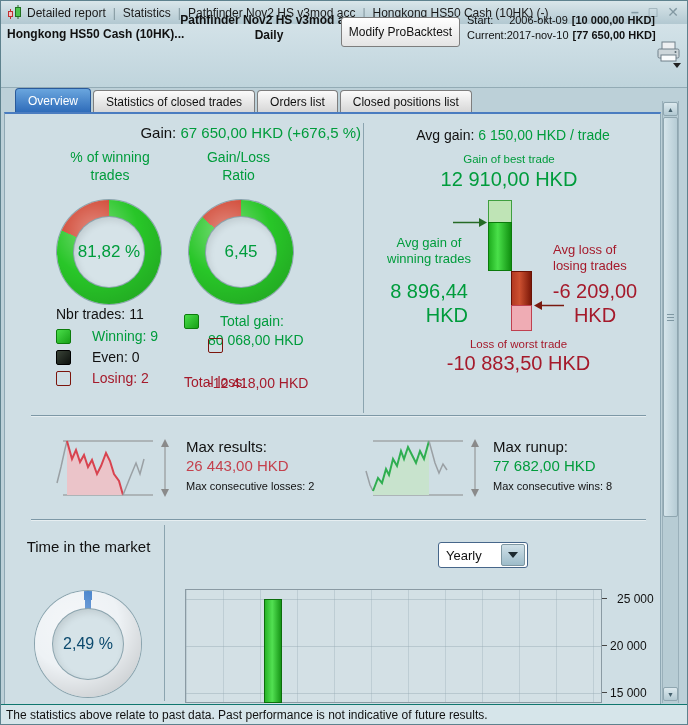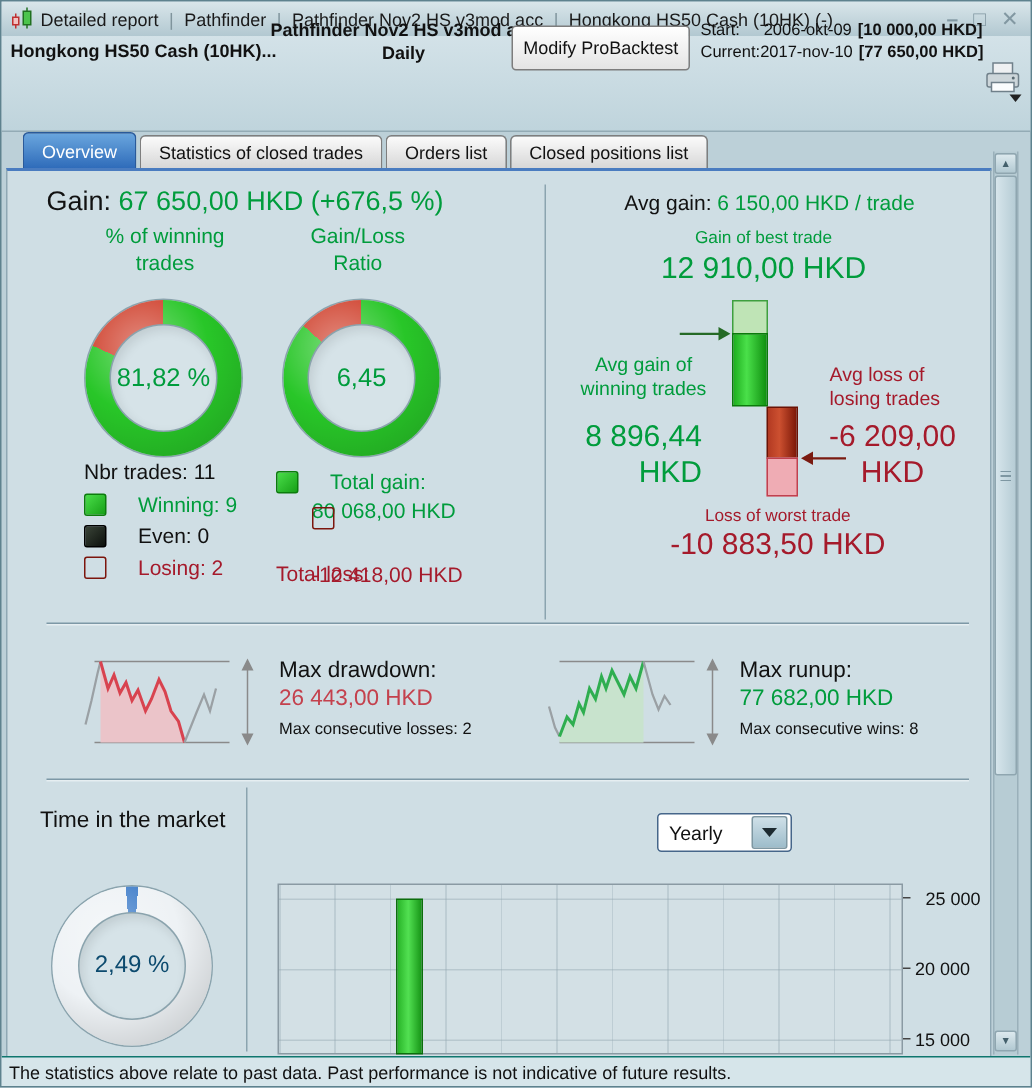--- a/index.html
+++ b/index.html
@@ -97,21 +97,21 @@
 <div id="app">
 
   <div class="abs titlebar">
     <svg class="abs" style="left:6px;top:3px;" width="16" height="16">
       <line x1="3.5" y1="5" x2="3.5" y2="15" stroke="#c03030" stroke-width="1"></line>
       <rect x="1.5" y="7.5" width="4" height="5" fill="#f2c2c2" stroke="#c03030"></rect>
       <line x1="11" y1="1" x2="11" y2="15" stroke="#207020" stroke-width="1"></line>
       <rect x="8.5" y="3.5" width="5" height="9" fill="#4cc44c" stroke="#207020"></rect>
     </svg>
     <div class="title-text">
-      <span>Detailed report</span><span class="title-sep">|</span><span>Pathfinder</span><span class="title-sep">|</span><span>Pathfinder Nov2 HS v3mod acc</span><span class="title-sep">|</span><span>Hongkong HS50 Cash (10HK) (-)</span>
+      <span>Detailed report</span><span class="title-sep">|</span><span>Statistics</span><span class="title-sep">|</span><span>Pathfinder Nov2 HS v3mod acc</span><span class="title-sep">|</span><span>Hongkong HS50 Cash (10HK) (-)</span>
     </div>
     <div class="win-controls">
       <span>–</span>
       <span>□</span>
       <span>✕</span>
     </div>
   </div>
 
   <div class="abs header"></div>
   <div class="abs hdr-instrument">Hongkong HS50 Cash (10HK)...</div>
@@ -140,21 +140,21 @@
 
   <div class="abs tabrow">
     <div class="tab active">Overview</div>
     <div class="tab">Statistics of closed trades</div>
     <div class="tab">Orders list</div>
     <div class="tab">Closed positions list</div>
   </div>
 
   <div class="abs panel"></div>
 
-  <div class="abs nowrap" style="left:30px;top:123px;width:330px;text-align:left;font-size:18px;">
+  <div class="abs nowrap" style="left:30px;top:123px;width:330px;text-align:right;font-size:15px;">
     <span>Gain:</span>
     <span class="green">67&nbsp;650,00 HKD (+676,5 %)</span>
   </div>
   <div class="abs green" style="left:53px;top:147px;width:112px;text-align:center;font-size:14px;line-height:18px;">% of winning trades</div>
   <div class="abs green" style="left:190px;top:147px;width:95px;text-align:center;font-size:14px;line-height:18px;">Gain/Loss Ratio</div>
 
   <div class="abs donut donut-win" style="left:56px;top:199px;width:104px;height:104px;">
     <div class="donut-hole">
         <span class="green" style="font-size:17px;">81,82 %</span>
       </div>
@@ -225,21 +225,21 @@
     <line x1="10" y1="8" x2="100" y2="8" stroke="#8a8a8a"></line>
     <line x1="10" y1="62" x2="100" y2="62" stroke="#8a8a8a"></line>
     <polyline points="4,50 8,34 12,16 14,8" fill="none" stroke="#9aa0a4" stroke-width="1.5"></polyline>
     <polygon points="14,8 19,26 23,17 27,29 31,22 35,34 39,27 44,41 48,33 53,20 57,28 61,41 66,48 70,62 14,62" fill="#ebc4c9"></polygon>
     <polyline points="14,8 19,26 23,17 27,29 31,22 35,34 39,27 44,41 48,33 53,20 57,28 61,41 66,48 70,62" fill="none" stroke="#d8434f" stroke-width="2"></polyline>
     <polyline points="70,62 78,42 83,30 87,41 91,26" fill="none" stroke="#9aa0a4" stroke-width="1.5"></polyline>
     <line x1="112" y1="10" x2="112" y2="60" stroke="#8a8a8a"></line>
     <path d="M112,6 L108,14 L116,14 Z" fill="#8a8a8a"></path>
     <path d="M112,64 L108,56 L116,56 Z" fill="#8a8a8a"></path>
   </svg>
-  <div class="abs" style="left:185px;top:437px;font-size:15px;">Max drawdown:</div>
+  <div class="abs" style="left:185px;top:437px;font-size:15px;">Max results:</div>
   <div class="abs lred" style="left:185px;top:456px;font-size:15px;">26&nbsp;443,00 HKD</div>
   <div class="abs" style="left:185px;top:479px;font-size:11px;">Max consecutive losses: 2</div>
 
   <svg class="abs" style="left:362px;top:432px;" width="125" height="72">
     <line x1="10" y1="8" x2="100" y2="8" stroke="#8a8a8a"></line>
     <line x1="10" y1="62" x2="100" y2="62" stroke="#8a8a8a"></line>
     <polyline points="3,38 7,52 10,58" fill="none" stroke="#9aa0a4" stroke-width="1.5"></polyline>
     <polygon points="10,58 15,45 19,50 23,36 26,42 30,26 34,33 38,18 41,26 45,14 49,22 53,30 57,18 61,26 66,8 66,62 10,62" fill="#c8e3cd"></polygon>
     <polyline points="10,58 15,45 19,50 23,36 26,42 30,26 34,33 38,18 41,26 45,14 49,22 53,30 57,18 61,26 66,8" fill="none" stroke="#2fae50" stroke-width="2"></polyline>
     <polyline points="66,8 72,30 76,40 80,31 84,37" fill="none" stroke="#9aa0a4" stroke-width="1.5"></polyline>

